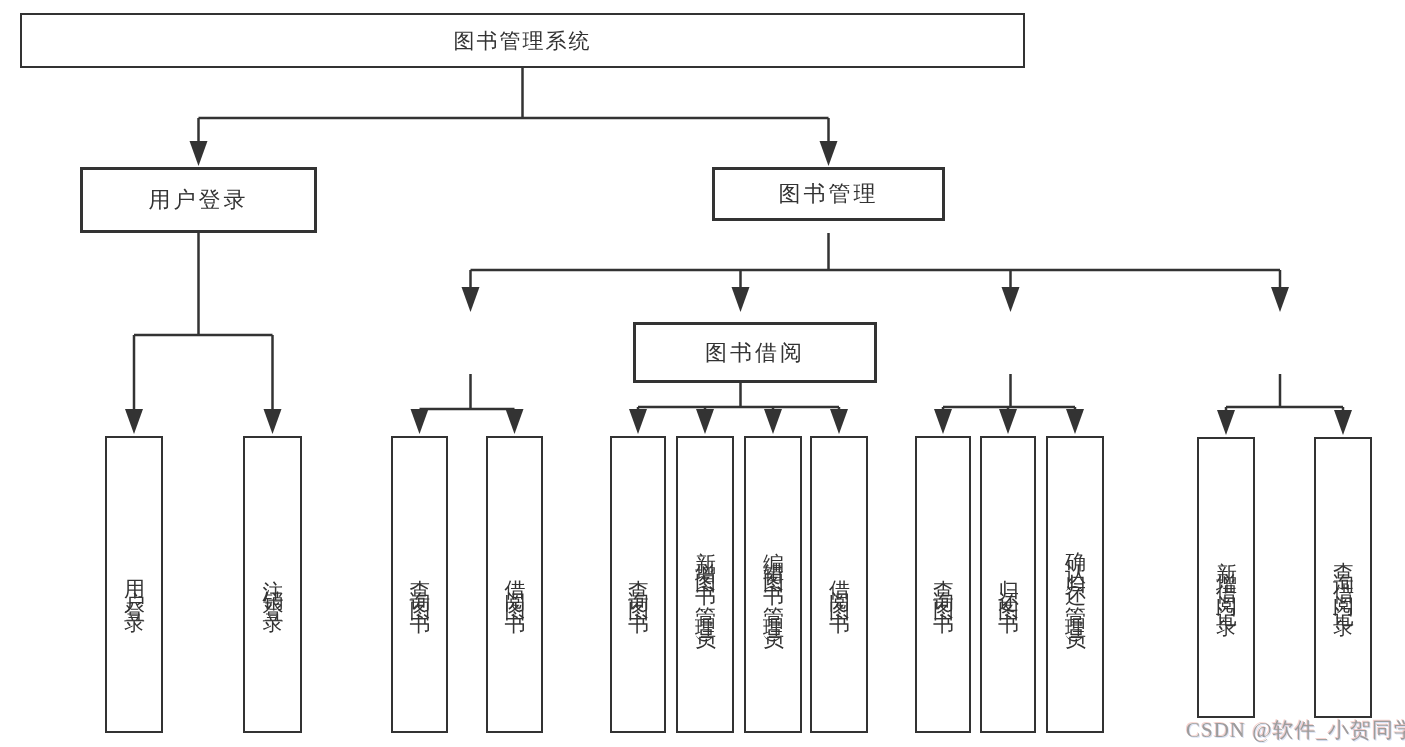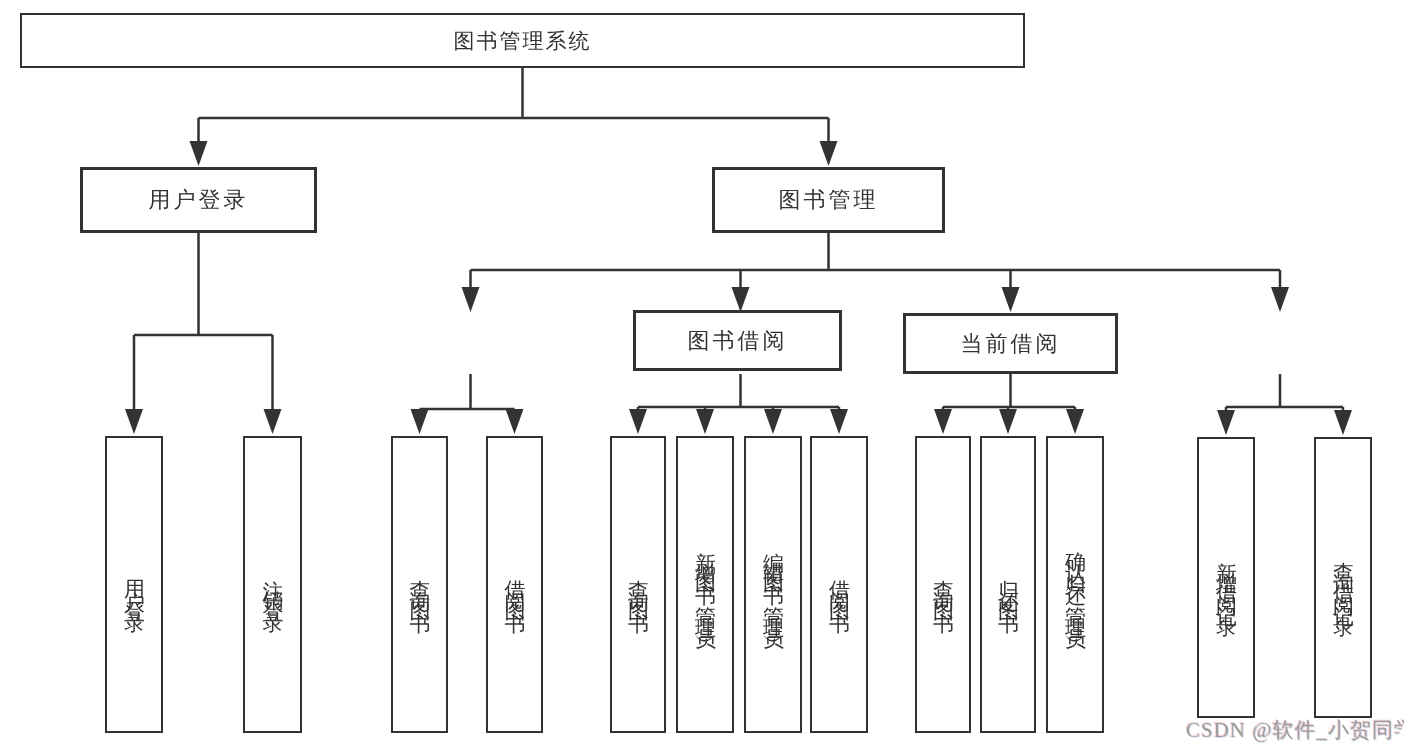--- a/index.html
+++ b/index.html
@@ -1,18 +1,18 @@
 <!DOCTYPE html>
 <html><head>
 <meta charset="utf-8">
 <style>
   html,body{margin:0;padding:0;background:#fff;}
   .stage{
     position:relative;width:1405px;height:747px;background:#ffffff;
-    font-family:"Liberation Serif",serif;overflow:hidden;border-radius:32px;
+    font-family:"Liberation Serif",serif;overflow:hidden;
   }
   .connector-layer{position:absolute;left:0;top:0;width:1405px;height:747px;}
   .node{
     position:absolute;background:#ffffff;border:3px solid #333333;box-sizing:border-box;
     display:flex;align-items:center;justify-content:center;color:#333333;
   }
   .root{border-width:2px;font-size:21px;letter-spacing:2px;}
   .branch{font-size:22px;letter-spacing:3px;}
   .leaf{border-width:2px;}
   .vtext{
@@ -79,29 +79,26 @@
       <polygon points="1334,410 1352,410 1343,435" fill="#333333"></polygon>
     </svg>
 
   <div class="node root" style="left:20px;top:13px;width:1005px;height:55px">
     <span class="htext">图书管理系统</span>
   </div>
 
   <div class="node branch" style="left:80px;top:167px;width:237px;height:66px">
     <span class="htext">用户登录</span>
   </div>
-  <div class="node branch" style="left:712px;top:167px;width:233px;height:66px">
+  <div class="node branch" style="left:712px;top:167px;width:233px;height:54px">
     <span class="htext">图书管理</span>
   </div>
 
-  <div class="node branch" style="left:633px;top:310px;width:209px;height:61px">
+  <div class="node branch" style="left:633px;top:322px;width:244px;height:61px">
     <span class="htext">图书借阅</span>
-  </div>
-  <div class="node branch" style="left:903px;top:313px;width:215px;height:61px">
-    <span class="htext">当前借阅</span>
   </div>
 
   <div class="node leaf" style="left:105px;top:436px;width:58px;height:297px">
     <span class="vtext">用户登录</span>
   </div>
   <div class="node leaf" style="left:243px;top:436px;width:59px;height:297px">
     <span class="vtext">注销登录</span>
   </div>
 
   <div class="node leaf" style="left:391px;top:436px;width:57px;height:297px">

